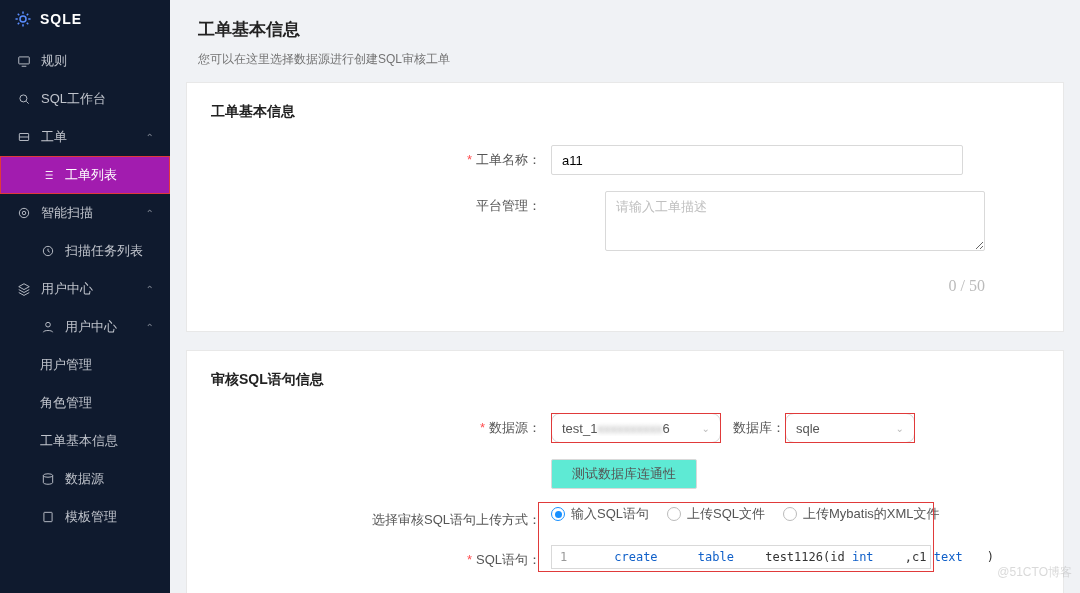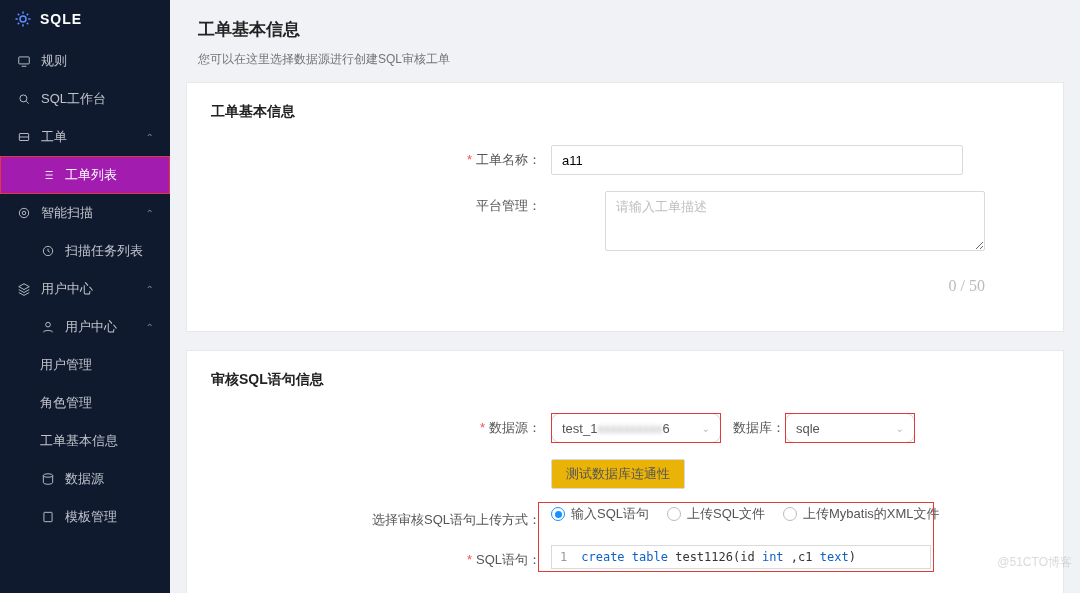--- a/index.html
+++ b/index.html
@@ -31,32 +31,32 @@
 .input, .select { height: 30px; border: 1px solid #d9d9d9; border-radius: 2px; padding: 0 10px; font-size: 13px; background: #fff; }
 .input { width: 412px; }
 .textarea { width: 380px; height: 60px; border: 1px solid #d9d9d9; border-radius: 2px; padding: 6px 10px; font-size: 13px; resize: vertical; }
 .textarea::placeholder { color: #bfbfbf; }
 .counter { width: 380px; text-align: right; font-size: 16px; color: #bbb; margin-top: 14px; font-family: Liberation Serif, serif; }
 .select { display: inline-flex; align-items: center; gap: 6px; min-width: 170px; cursor: pointer; position: relative; border-radius: 9px; }
 .select .val { flex: 1; color: #555; overflow: hidden; white-space: nowrap; }
 .select .chev { font-size: 10px; color: #bbb; }
 .second-pair { display: flex; align-items: center; }
 .second-pair .lab { font-size: 13px; color: #555; }
-.btn { height: 30px; padding: 0 14px; border: 1px solid #d9d9d9; border-radius: 2px; background: #eab308; font-size: 13px; cursor: pointer; color: #555; }
+.btn { height: 30px; padding: 0 20px; border: 1px solid #d9d9d9; border-radius: 2px; background: #5eead4; font-size: 13px; cursor: pointer; color: #555; }
 .radio-grp { display: flex; gap: 18px; align-items: center; }
 .radio { display: inline-flex; align-items: center; gap: 6px; cursor: pointer; font-size: 13px; color: #555; }
 .radio .dot { width: 14px; height: 14px; border: 1px solid #bbb; border-radius: 50%; display: inline-flex; align-items: center; justify-content: center; }
 .radio.checked .dot { border-color: #1890ff; }
 .radio.checked .dot::after { content: ""; width: 7px; height: 7px; background: #1890ff; border-radius: 50%; }
 .code-box { width: 380px; border: 1px solid #d9d9d9; padding: 4px 8px; font-family: Consolas, monospace; font-size: 12px; background: #fff; white-space: pre; display: flex; gap: 14px; }
 .code-box .ln { color: #999; }
-.code-box .kw { color: #1060c9; }
+.code-box .kw { color: #1060c9; margin-left: 33px; }
 .code-box .ty { color: #1060c9; }
-.code-box .id { color: #333; }
-.watermark { position: absolute; right: 8px; bottom: 22px; font-size: 12px; color: #bbb; opacity: .55; }
+.code-box .id { color: #333; margin-left: 24px; }
+.watermark { position: absolute; right: 8px; bottom: 12px; font-size: 12px; color: #bbb; opacity: .55; }
 .blurred { filter: blur(2px); color: #aaa; }
 .select-hl { position: relative; }
 .select-hl::after { content:""; position: absolute; inset: -1px; border: 1px solid #e03a3a; pointer-events:none; }
 .code-hl { position: relative; }
 .code-hl::after { content:""; position: absolute; left: -14px; right: -4px; top: -44px; bottom: -4px; border: 1px solid #e03a3a; pointer-events:none; }
 </style>
 </head>
 <body>
 
 <div class="app">

